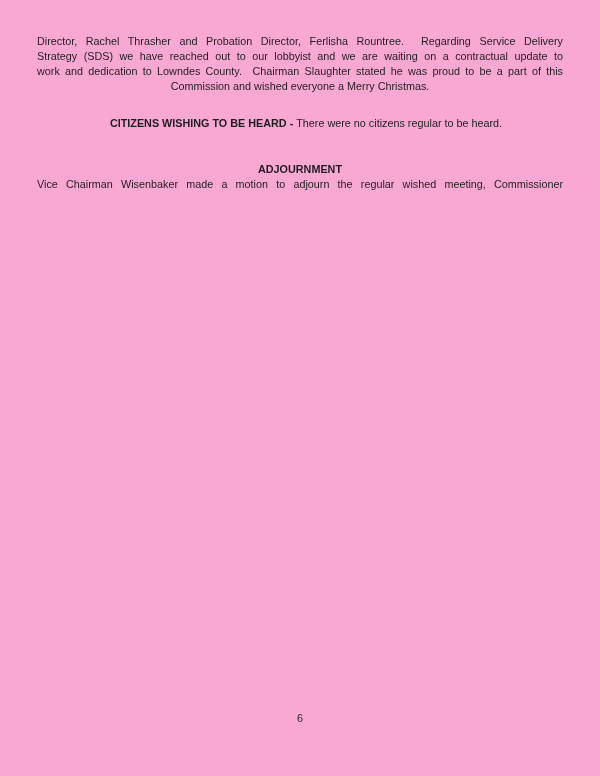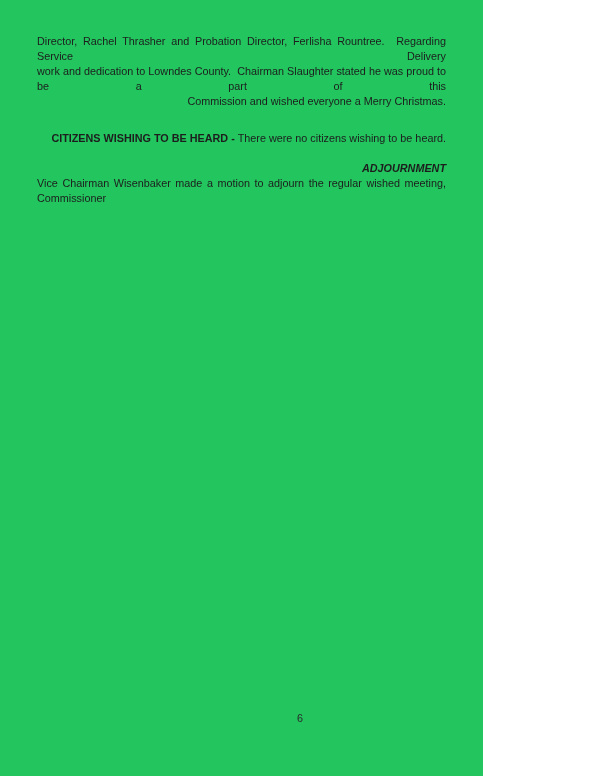--- a/index.html
+++ b/index.html
@@ -2,78 +2,79 @@
 <html><head>
 <meta charset="utf-8">
 <style>
   html, body {
     margin: 0;
     padding: 0;
     background: #ffffff;
   }
   .page {
     position: relative;
-    width: 483px;
+    width: 600px;
     height: 776px;
-    background: #22c55e;
+    background: #f9a8d4;
     box-sizing: border-box;
     padding: 34px 37px 0 37px;
     font-family: "Liberation Sans", "DejaVu Sans", sans-serif;
     font-size: 10.8px;
     line-height: 15px;
     color: #1d1d1d;
     overflow: hidden;
   }
   .para {
     margin: 0;
   }
   .line {
     white-space: pre-wrap;
-    text-align: right;
+    text-align: center;
   }
   .line.justified {
     text-align: justify;
     text-align-last: justify;
   }
   .bold {
     font-weight: 700;
   }
   .citizens-line {
     margin-top: 7px;
     white-space: pre-wrap;
   }
   .section-heading {
+    margin-top: 16px;
     font-weight: 700;
     white-space: pre-wrap;
-    font-style: italic;
   }
   .page-footer {
     position: absolute;
     top: 711px;
     left: 0;
     width: 600px;
     text-align: center;
     font-size: 10.8px;
     line-height: 15px;
     color: #2a2a2a;
   }
 </style>
 </head>
 <body>
 
 <div class="page">
 
   <div class="para">
     <div class="line justified">Director, Rachel Thrasher and Probation Director, Ferlisha Rountree.  Regarding Service Delivery</div>
+    <div class="line justified">Strategy (SDS) we have reached out to our lobbyist and we are waiting on a contractual update to</div>
     <div class="line justified">work and dedication to Lowndes County.  Chairman Slaughter stated he was proud to be a part of this</div>
     <div class="line">Commission and wished everyone a Merry Christmas.</div>
   </div>
 
   <div class="citizens-line line">
-    <span class="bold">CITIZENS WISHING TO BE HEARD - </span><span>There were no citizens wishing to be heard.</span>
+    <span class="bold">CITIZENS WISHING TO BE HEARD - </span><span>There were no citizens regular to be heard.</span>
   </div>
 
   <div class="section-heading line">ADJOURNMENT</div>
 
   <div class="para">
     <div class="line justified">Vice Chairman Wisenbaker made a motion to adjourn the regular wished meeting, Commissioner</div>
   </div>
 
   <div class="page-footer">6</div>
 

